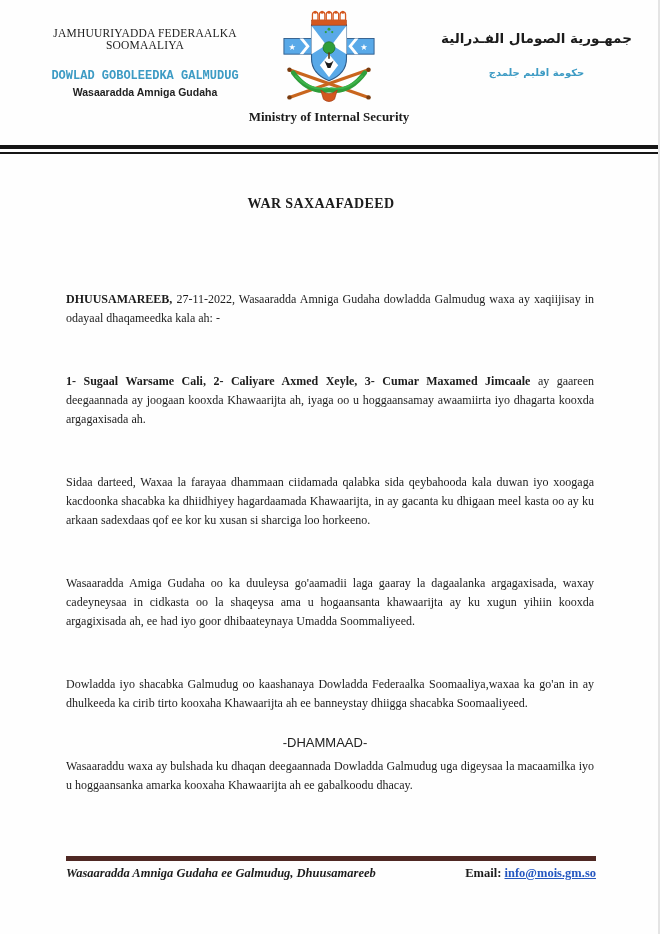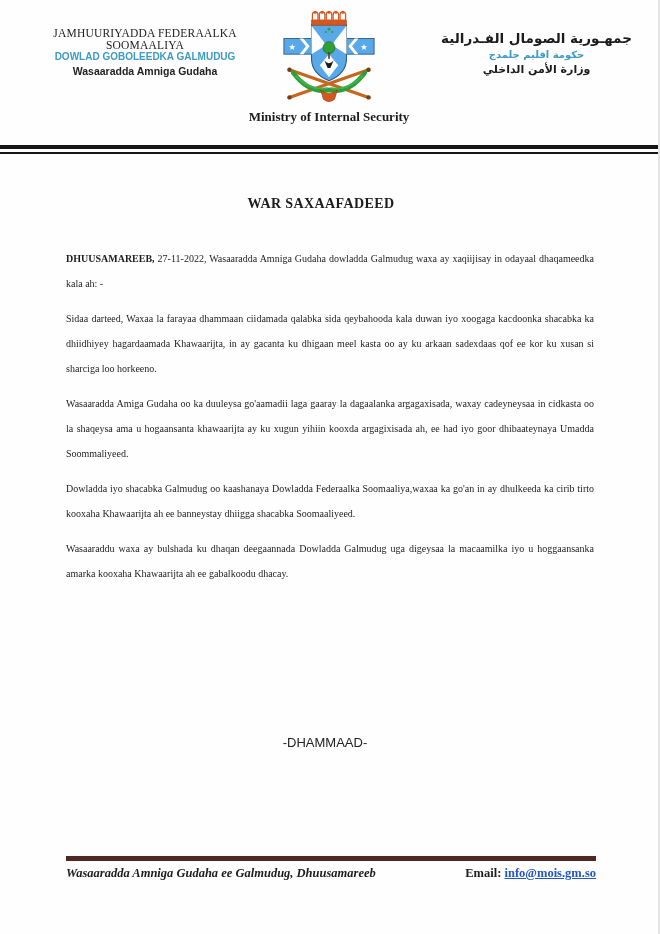--- a/index.html
+++ b/index.html
@@ -6,38 +6,38 @@
   html,body { background:#ffffff; }
   .page {
     position:relative; width:660px; height:934px; margin:0 auto;
     background:#fefefe; color:#1c1c1c;
     font-family:"Liberation Serif", serif;
     border-right:2px solid #e4e4e4; overflow:hidden;
   }
   
   .hdr-left { position:absolute; top:27px; left:16px; width:258px; text-align:center; }
   .hdr-left .l1 { font-size:11.5px; font-weight:normal; letter-spacing:0.2px; }
-  .hdr-left .l2 { margin-top:0; font-size:10px; font-weight:bold; color:#3d9bc4;
-                  font-family:Liberation Sans, sans-serif; }
+  .hdr-left .l2 { margin-top:18px; font-size:12px; font-weight:bold; color:#3d9bc4;
+                  font-family:Liberation Mono, monospace; }
   .hdr-left .l3 { margin-top:3px; font-size:10.5px; font-weight:bold; color:#222;
                   font-family:"Liberation Sans", sans-serif; }
   .hdr-center { position:absolute; top:8px; left:0; right:0; text-align:center; }
   .hdr-center .state, .hdr-center .ministry { font-weight:bold; font-size:13px; line-height:17px; }
   .hdr-right { position:absolute; top:30px; right:14px; width:215px; text-align:center;
                direction:rtl; font-family:"DejaVu Sans", sans-serif; }
   .hdr-right .a1 { font-size:13.5px; font-weight:bold; }
-  .hdr-right .a2 { margin-top:3px; font-size:10px; font-weight:bold; color:#3d9bc4; }
+  .hdr-right .a2 { margin-top:21px; font-size:10px; font-weight:bold; color:#3d9bc4; }
   .hdr-right .a3 { margin-top:3px; font-size:11px; font-weight:bold; }
   .top-rule { position:absolute; top:145px; left:0; width:660px; height:9px;
               border-top:4px solid #151515; border-bottom:2px solid #151515; }
   
   .doc-title { position:absolute; top:196px; left:0; right:16px; text-align:center;
                font-weight:bold; font-size:14px; letter-spacing:0.4px; }
   .body-text { position:absolute; top:246px; left:66px; width:528px; }
-  .body-text p { font-size:10px; line-height:25px; text-align:justify; margin-bottom:10px; }
+  .body-text p { font-size:12px; line-height:19px; text-align:justify; margin-bottom:10px;margin-top:44px; }
   .end-mark { position:absolute; top:735px; left:0; right:8px; text-align:center;
               font-family:"Liberation Sans", sans-serif; font-size:13px; color:#222; }
   
   .footer { position:absolute; top:856px; left:66px; width:530px;text-align:center; }
   .footer-bar { height:5px; background:#4f2823; }
   .footer-row { display:flex; justify-content:space-between; align-items:baseline; margin-top:5px; }
   .footer-left { font-style:italic; font-weight:bold; font-size:12.5px; }
   .footer-right { font-size:12.5px; font-weight:bold; }
   .email-link { color:#2456c0; text-decoration:underline; font-weight:bold; cursor:pointer; }
 </style>
@@ -113,29 +113,29 @@
           <circle cx="65" cy="4.5" r="1.7"></circle>
         </g>
       </g>
     </svg>
     <div class="ministry">Ministry of Internal Security</div>
   </div>
 
   <div class="hdr-right">
     <div class="a1">جمهـورية الصومال الفـدرالية</div>
     <div class="a2">حكومة اقليم جلمدج</div>
-    <div class="a3">وزارة الأمن الداخلي</div>
   </div>
 
   <div class="top-rule"></div>
 
   <div class="doc-title">WAR SAXAAFADEED</div>
 
   <div class="body-text">
     <p><b>DHUUSAMAREEB,</b> <span>27-11-2022, Wasaaradda Amniga Gudaha dowladda Galmudug waxa ay xaqiijisay in odayaal dhaqameedka kala ah: -</span></p>
+    <p><b>1- Sugaal Warsame Cali, 2- Caliyare Axmed Xeyle, 3- Cumar Maxamed Jimcaale</b> <span>ay gaareen deegaannada ay joogaan kooxda Khawaarijta ah, iyaga oo u hoggaansamay awaamiirta iyo dhagarta kooxda argagaxisada ah.</span></p>
     <p><b></b> <span>Sidaa darteed, Waxaa la farayaa dhammaan ciidamada qalabka sida qeybahooda kala duwan iyo xoogaga kacdoonka shacabka ka dhiidhiyey hagardaamada Khawaarijta, in ay gacanta ku dhigaan meel kasta oo ay ku arkaan sadexdaas qof ee kor ku xusan si sharciga loo horkeeno.</span></p>
     <p><b></b> <span>Wasaaradda Amiga Gudaha oo ka duuleysa go'aamadii laga gaaray la dagaalanka argagaxisada, waxay cadeyneysaa in cidkasta oo la shaqeysa ama u hogaansanta khawaarijta ay ku xugun yihiin kooxda argagixisada ah, ee had iyo goor dhibaateynaya Umadda Soommaliyeed.</span></p>
     <p><b></b> <span>Dowladda iyo shacabka Galmudug oo kaashanaya Dowladda Federaalka Soomaaliya,waxaa ka go'an in ay dhulkeeda ka cirib tirto kooxaha Khawaarijta ah ee banneystay dhiigga shacabka Soomaaliyeed.</span></p>
     <p><b></b> <span>Wasaaraddu waxa ay bulshada ku dhaqan deegaannada Dowladda Galmudug uga digeysaa la macaamilka iyo u hoggaansanka amarka kooxaha Khawaarijta ah ee gabalkoodu dhacay.</span></p>
   </div>
 
   <div class="end-mark">-DHAMMAAD-</div>
 
   <div class="footer">
     <div class="footer-bar"></div>

